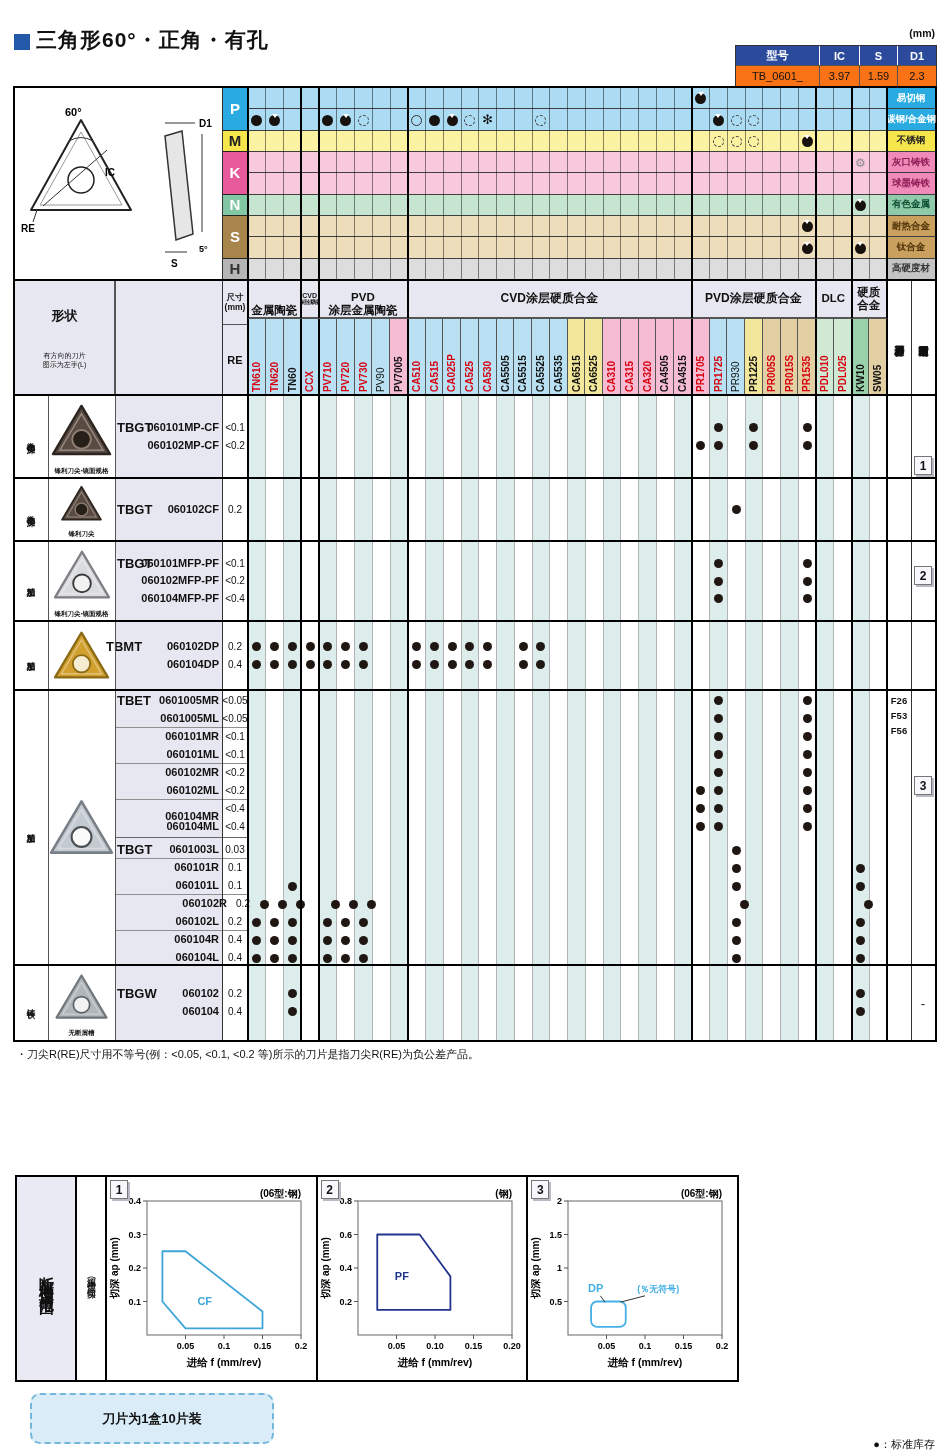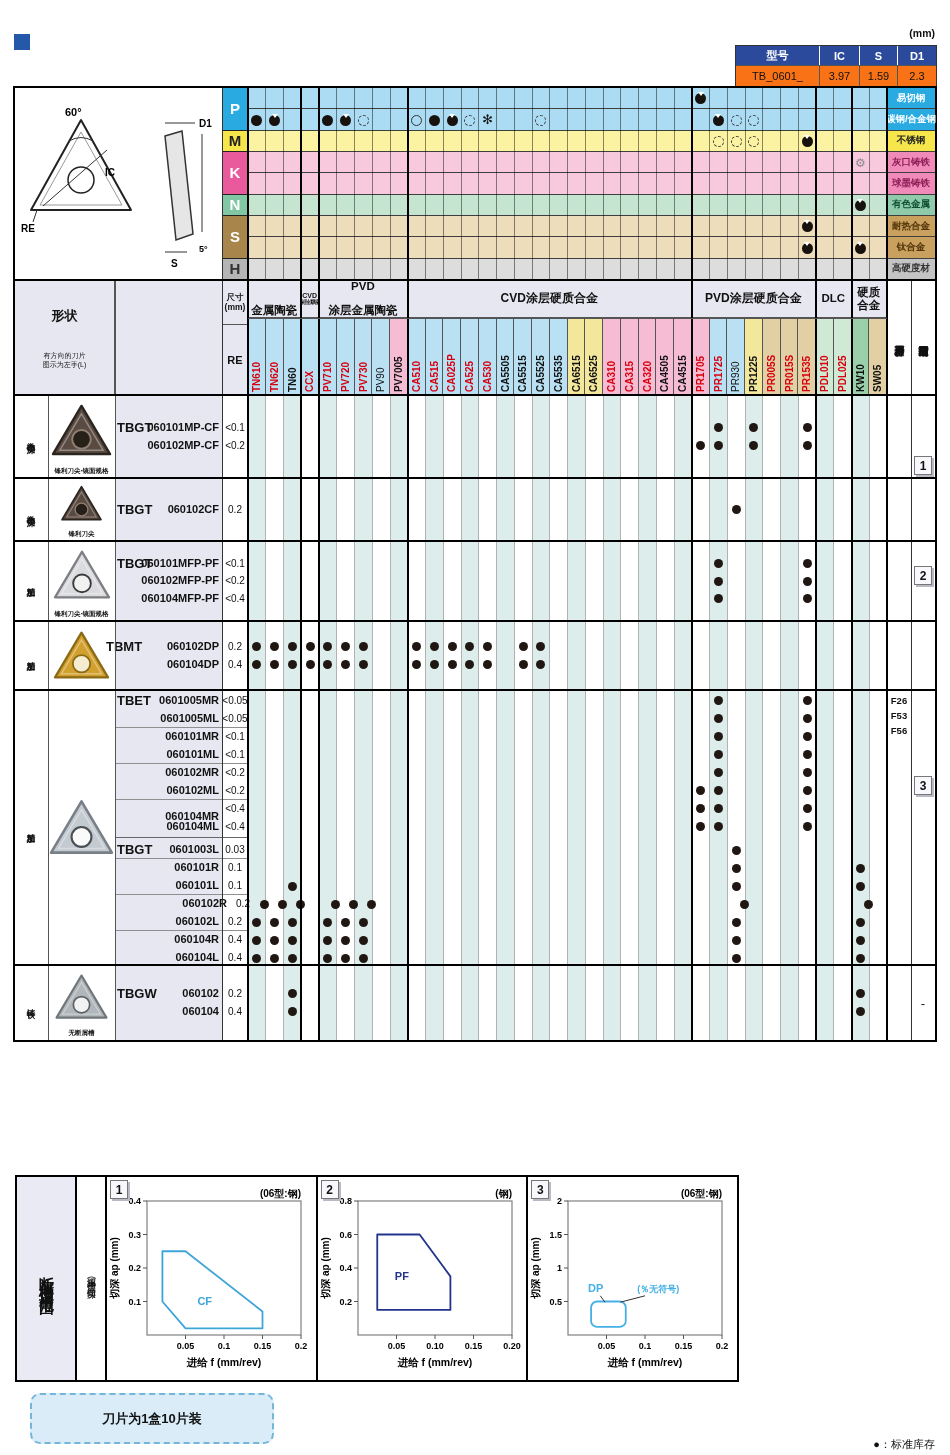--- a/index.html
+++ b/index.html
@@ -30,20 +30,21 @@
             border:2px dashed #74b6da;border-radius:10px;display:flex;align-items:center;justify-content:center;
             font-size:13px;font-weight:bold;}
   .stock-legend{position:absolute;left:800px;top:1437px;width:135px;text-align:right;font-size:11px;}
   svg text{font-family:"Liberation Sans","DejaVu Sans",sans-serif;}
 </style>
 </head>
 <body>
 
 <div class="page">
   <span class="title-sq"></span>
+  <h1 class="page-title">三角形60°・正角・有孔</h1>
   <div class="unit-note">(mm)</div>
 
   <div class="spec-table" id="spectable">
       <div class="spec-row">
         <div class="spec-h" style="width: 84px;">型号</div>
         <div class="spec-h" style="width: 40px;">IC</div>
         <div class="spec-h" style="width: 38px;">S</div>
         <div class="spec-h" style="width: 38px; border-right: none;">D1</div>
       </div>
       <div class="spec-row">
@@ -172,21 +173,21 @@
       </div>
       <div style="position: absolute; left: 207px; top: 237px; width: 26px; height: 70px; display: flex; align-items: center; justify-content: center; font-size: 11px; font-weight: bold;">RE</div>
       <div style="position: absolute; left: 233px; top: 192px; width: 53.25px; height: 38px; border-right: 1px solid rgb(85, 85, 85); border-bottom: 1px solid rgb(85, 85, 85); box-sizing: border-box; display: flex; flex-direction: row; align-items: flex-end; justify-content: center; text-align: center;">
         <div style="position: static; left: 0px; top: 0px; font-weight: bold; font-size: 11.5px; line-height: 13px; white-space: nowrap;">金属</div>
         <div style="position: static; left: 0px; top: 0px; font-weight: bold; font-size: 11.5px; line-height: 13px; white-space: nowrap;">陶瓷</div>
       </div>
       <div style="position: absolute; left: 286.25px; top: 192px; width: 17.75px; height: 38px; border-right: 1px solid rgb(85, 85, 85); border-bottom: 1px solid rgb(85, 85, 85); box-sizing: border-box; display: flex; flex-direction: column; align-items: center; justify-content: center; text-align: center;">
         <div style="position: static; left: 0px; top: 0px; font-weight: bold; font-size: 7px; line-height: 7px; white-space: nowrap;">CVD</div>
         <div style="position: static; left: 0px; top: 0px; font-weight: bold; font-size: 6px; line-height: 7px; white-space: nowrap; transform: scaleX(0.5);">涂层金属陶瓷</div>
       </div>
-      <div style="position: absolute; left: 304px; top: 192px; width: 88.75px; height: 38px; border-right: 1px solid rgb(85, 85, 85); border-bottom: 1px solid rgb(85, 85, 85); box-sizing: border-box; display: flex; flex-direction: column; align-items: center; justify-content: space-between; text-align: center;">
+      <div style="position: absolute; left: 304px; top: 192px; width: 88.75px; height: 38px; border-right: 1px solid rgb(85, 85, 85); border-bottom: 1px solid rgb(85, 85, 85); box-sizing: border-box; display: flex; flex-direction: column; align-items: center; justify-content: flex-end; text-align: center;">
         <div style="position: static; left: 0px; top: 0px; font-weight: bold; font-size: 11.5px; line-height: 13px; white-space: nowrap;">PVD</div>
         <div style="position: static; left: 0px; top: 0px; font-weight: bold; font-size: 11.5px; line-height: 13px; white-space: nowrap;">涂层金属陶瓷</div>
       </div>
       <div style="position: absolute; left: 392.75px; top: 192px; width: 284px; height: 38px; border-right: 1px solid rgb(85, 85, 85); border-bottom: 1px solid rgb(85, 85, 85); box-sizing: border-box; display: flex; flex-direction: column; align-items: center; justify-content: center; text-align: center;">
         <div style="position: static; left: 0px; top: 0px; font-weight: bold; font-size: 12px; line-height: 13px; white-space: nowrap;">CVD涂层硬质合金</div>
       </div>
       <div style="position: absolute; left: 676.75px; top: 192px; width: 124.25px; height: 38px; border-right: 1px solid rgb(85, 85, 85); border-bottom: 1px solid rgb(85, 85, 85); box-sizing: border-box; display: flex; flex-direction: column; align-items: center; justify-content: center; text-align: center;">
         <div style="position: static; left: 0px; top: 0px; font-weight: bold; font-size: 12px; line-height: 13px; white-space: nowrap;">PVD涂层硬质合金</div>
       </div>
       <div style="position: absolute; left: 801px; top: 192px; width: 35.5px; height: 38px; border-right: 1px solid rgb(85, 85, 85); border-bottom: 1px solid rgb(85, 85, 85); box-sizing: border-box; display: flex; flex-direction: column; align-items: center; justify-content: center; text-align: center;">
@@ -683,20 +684,21 @@
       <div style="position: absolute; left: 0px; top: 452.25px; width: 920px; height: 1.5px; background: rgb(0, 0, 0); z-index: 4;"></div>
       <div style="position: absolute; left: 0px; top: 532.25px; width: 920px; height: 1.5px; background: rgb(0, 0, 0); z-index: 4;"></div>
       <div style="position: absolute; left: 0px; top: 601.25px; width: 920px; height: 1.5px; background: rgb(0, 0, 0); z-index: 4;"></div>
       <div style="position: absolute; left: 0px; top: 876.25px; width: 920px; height: 1.5px; background: rgb(0, 0, 0); z-index: 4;"></div>
       <div class="badge" style="position: absolute; left: 899px; top: 368px; width: 18px; height: 19px;">1</div>
       <div class="badge" style="position: absolute; left: 899px; top: 478px; width: 18px; height: 19px;">2</div>
       <div class="badge" style="position: absolute; left: 899px; top: 688px; width: 18px; height: 19px;">3</div>
       <div style="position: absolute; left: 896px; top: 905px; width: 24px; height: 20px; display: flex; align-items: center; justify-content: center; font-size: 13px; z-index: 6;">-</div>
     </div>
 
+  <div class="footnote">・刀尖R(RE)尺寸用不等号(例：&lt;0.05, &lt;0.1, &lt;0.2 等)所示的刀片是指刀尖R(RE)为负公差产品。</div>
 
   <div class="bsec">
     <div class="bsec-title">
         <span>断屑槽适用范围</span>
       </div>
     <div class="bsec-note">
         <span>切深为半径值(径向切深)</span>
       </div>
     <div class="bsec-panels" id="panels">
         <div class="panel"><div class="badge" style="left: 3px; top: 3px;">1</div><svg width="202" height="184" style="margin:8px 0 0 2px">

